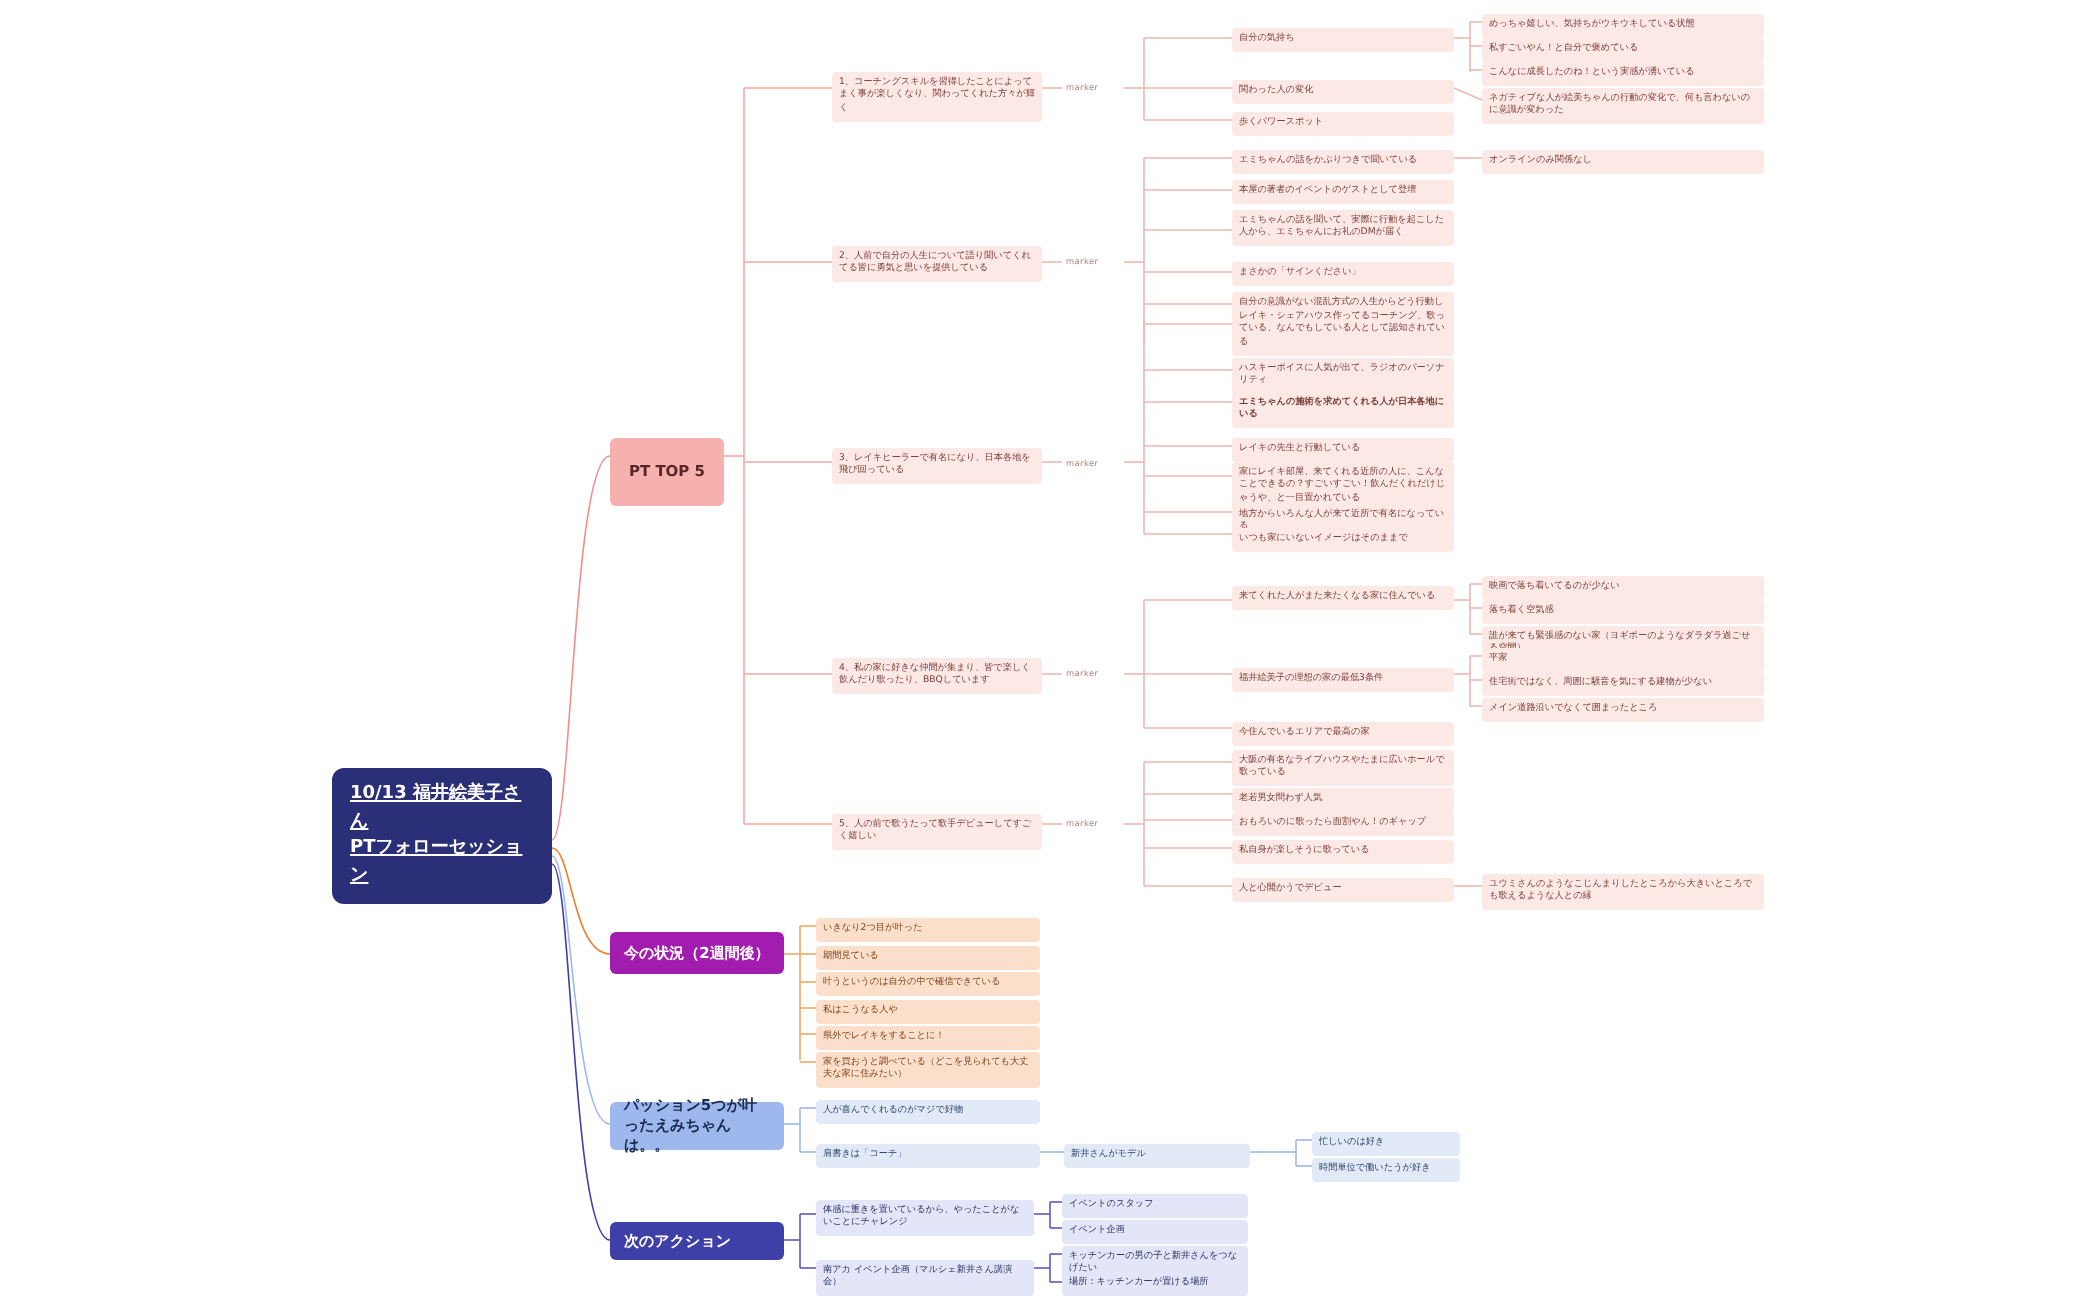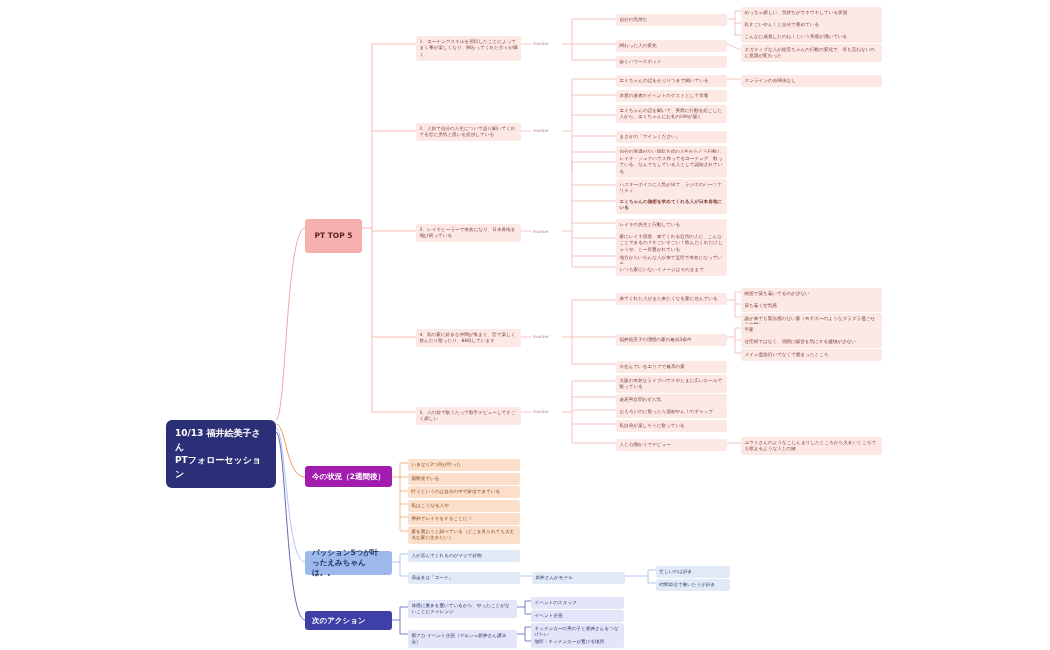--- a/index.html
+++ b/index.html
@@ -188,21 +188,21 @@
       <path d="M525 601 L 525 614" stroke="#5a5ac0"></path>
       <path d="M525 601 L 531 601" stroke="#5a5ac0"></path>
       <path d="M525 614 L 531 614" stroke="#5a5ac0"></path>
       <path d="M517 634 L 525 634" stroke="#5a5ac0"></path>
       <path d="M525 627 L 525 641" stroke="#5a5ac0"></path>
       <path d="M525 627 L 531 627" stroke="#5a5ac0"></path>
       <path d="M525 641 L 531 641" stroke="#5a5ac0"></path>
     </g>
   </svg>
 
-  <div class="node root" style="left:166px; top:420px; width:110px;">
+  <div class="node root" style="left:166px; top:384px; width:110px;text-decoration:underline;">
     <div>
       <div>10/13 福井絵美子さん</div>
       <div>PTフォローセッション</div>
     </div>
   </div>
 
   <div class="node b1 pt" style="left:305px; top:219px; width:57px; height:34px;justify-content:center;">
     <span>PT TOP 5</span>
   </div>
   <div class="node b1 now" style="left:305px; top:466px; width:87px; height:21px;">

